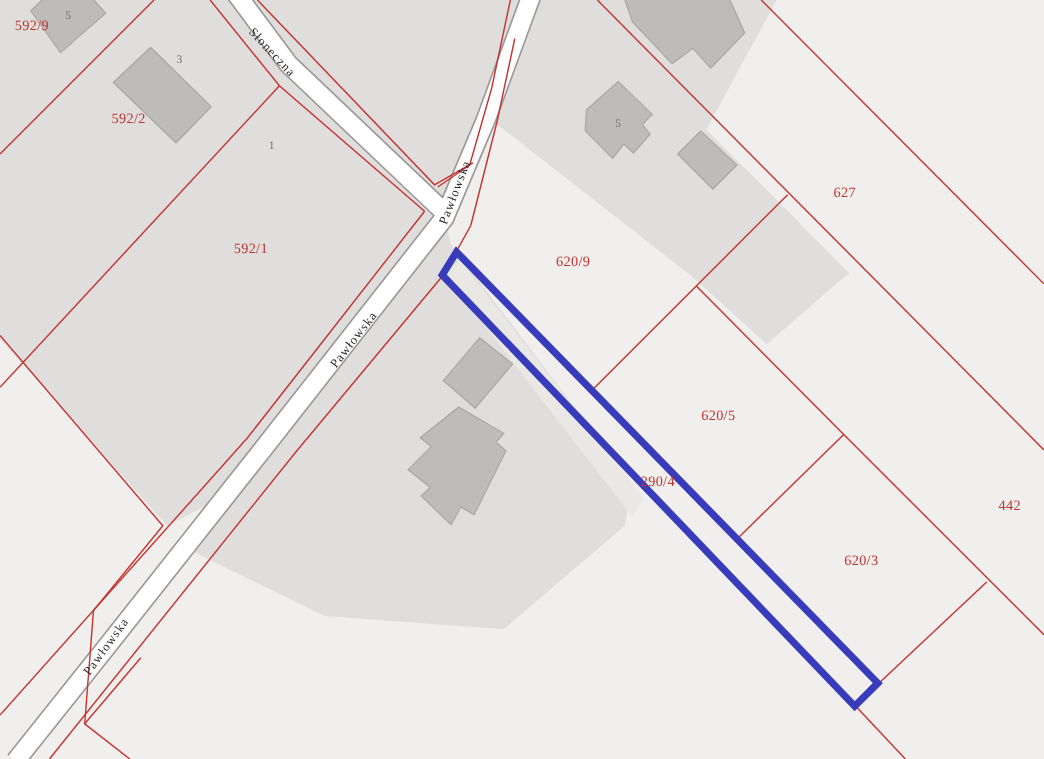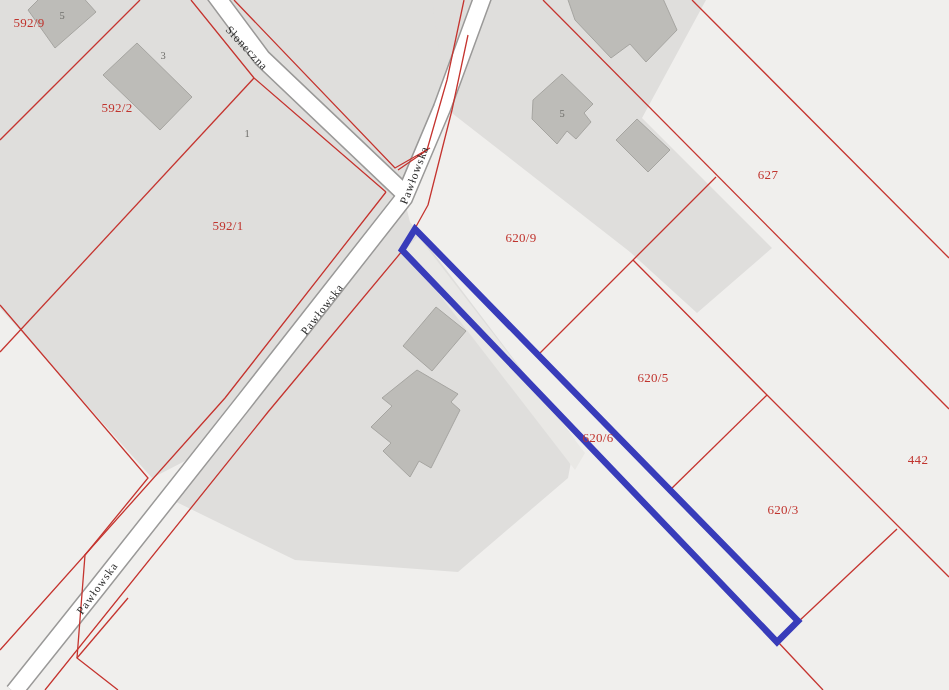--- a/index.html
+++ b/index.html
@@ -69,21 +69,21 @@
     </g>
 
     <polygon fill="none" stroke="#383cba" stroke-width="6.5" stroke-linejoin="miter" points="415,229 798,621 777,642 402,250"></polygon>
   </svg>
 
   <span class="lbl parcel-lbl" style="left:29px;top:23px;transform:translate(-50%,-50%)">592/9</span>
   <span class="lbl parcel-lbl" style="left:117px;top:108px;transform:translate(-50%,-50%)">592/2</span>
   <span class="lbl parcel-lbl" style="left:228px;top:226px;transform:translate(-50%,-50%)">592/1</span>
   <span class="lbl parcel-lbl" style="left:521px;top:238px;transform:translate(-50%,-50%)">620/9</span>
   <span class="lbl parcel-lbl" style="left:653px;top:378px;transform:translate(-50%,-50%)">620/5</span>
-  <span class="lbl parcel-lbl" style="left:598px;top:438px;transform:translate(-50%,-50%)">620/6</span>
+  <span class="lbl parcel-lbl" style="left:598px;top:438px;transform:translate(-50%,-50%)">290/4</span>
   <span class="lbl parcel-lbl" style="left:783px;top:510px;transform:translate(-50%,-50%)">620/3</span>
   <span class="lbl parcel-lbl" style="left:768px;top:175px;transform:translate(-50%,-50%)">627</span>
   <span class="lbl parcel-lbl" style="left:918px;top:460px;transform:translate(-50%,-50%)">442</span>
 
   <span class="lbl house-lbl" style="left:62px;top:15px;transform:translate(-50%,-50%)">5</span>
   <span class="lbl house-lbl" style="left:163px;top:55px;transform:translate(-50%,-50%)">3</span>
   <span class="lbl house-lbl" style="left:247px;top:133px;transform:translate(-50%,-50%)">1</span>
   <span class="lbl house-lbl" style="left:562px;top:113px;transform:translate(-50%,-50%)">5</span>
 
   <span class="lbl street-lbl" style="left:247px;top:48px;transform:translate(-50%,-50%) rotate(47deg)">Słoneczna</span>

